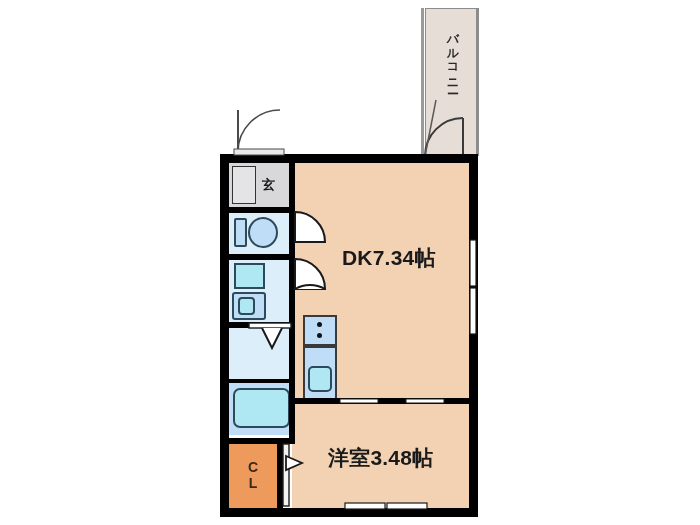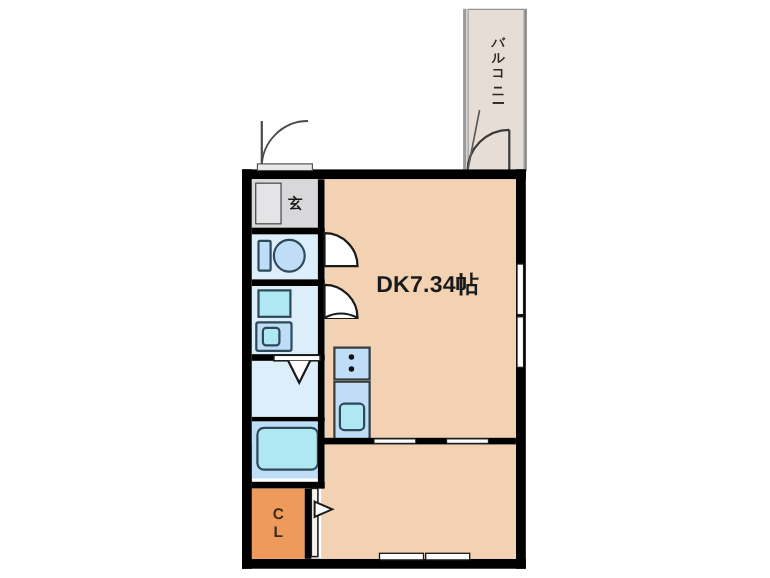--- a/index.html
+++ b/index.html
@@ -125,14 +125,15 @@
 
     <rect x="345" y="503" width="40" height="6" fill="#ffffff" stroke="#1a1a1a" stroke-width="1.2"></rect>
     <rect x="387" y="503" width="40" height="6" fill="#ffffff" stroke="#1a1a1a" stroke-width="1.2"></rect>
 
     <rect x="340" y="399" width="38" height="4" fill="#ffffff" stroke="#1a1a1a" stroke-width="1"></rect>
     <rect x="406" y="399" width="38" height="4" fill="#ffffff" stroke="#1a1a1a" stroke-width="1"></rect>
   </svg>
 
   <div class="label label-dk" style="left:342px;top:244px;">DK7.34帖</div>
 
+  <div class="label label-room" style="left:328px;top:444px;">洋室3.48帖</div>
 
 </div>
 
 </body></html>

